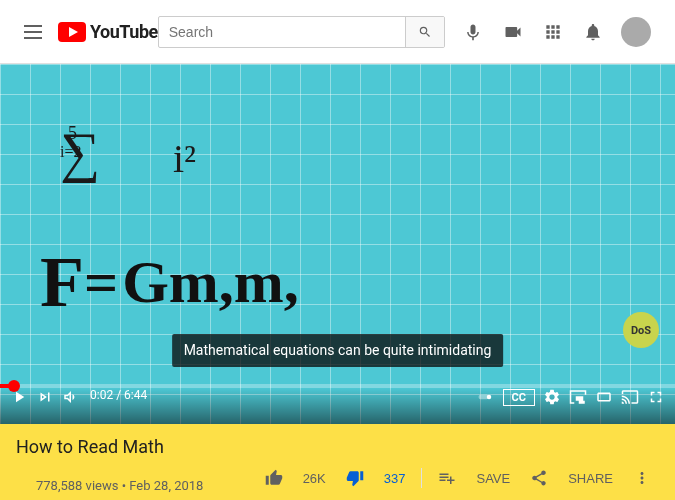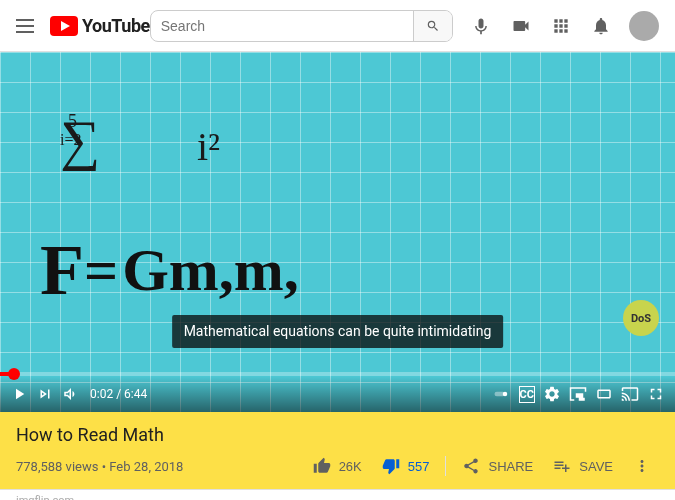--- a/index.html
+++ b/index.html
@@ -10,22 +10,22 @@
       height: 500px;
       overflow: hidden;
     }
 
     
     #header {
       display: flex;
       align-items: center;
       background: #fff;
       border-bottom: 1px solid #e0e0e0;
-      padding: 0 16px;
-      height: 52px;
+      padding: 0 24px;
+      height: 64px;
       position: relative;
       z-index: 10;
     }
     #hamburger {
       display: flex;
       flex-direction: column;
       gap: 4px;
       cursor: pointer;
       margin-right: 16px;
     }
@@ -48,21 +48,21 @@
     #logo-text {
       font-size: 18px;
       font-weight: 700;
       color: #212121;
       letter-spacing: -0.5px;
     }
     #search-bar {
       display: flex;
       align-items: center;
       border: 1px solid #ccc;
-      border-radius: 8px;
+      border-radius: 2px;
       overflow: hidden;
       width: 320px;
       height: 32px;
     }
     #search-input {
       border: none;
       outline: none;
       padding: 0 10px;
       font-size: 14px;
       color: #555;
@@ -142,21 +142,21 @@
       left: 8px;
     }
     .sigma-sub {
       font-size: 16px;
       position: absolute;
       bottom: 20px;
       left: 0;
     }
     .sigma-i2 {
       font-size: 40px;
-      margin-left: 84px;
+      margin-left: 60px;
       vertical-align: middle;
     }
 
     #formula-bottom {
       position: absolute;
       bottom: 100px;
       left: 40px;
       display: flex;
       align-items: center;
       gap: 0;
@@ -177,21 +177,21 @@
       font-size: 60px;
       font-family: 'Brush Script MT', cursive;
       color: #111;
       font-weight: 700;
       margin-left: 4px;
     }
 
     
     #subtitle {
       position: absolute;
-      bottom: 64px;
+      bottom: 57px;
       left: 50%;
       transform: translateX(-50%);
       background: rgba(8, 8, 8, 0.75);
       color: #fff;
       padding: 6px 12px;
       font-size: 14px;
       text-align: left;
       line-height: 1.5;
       border-radius: 2px;
       white-space: nowrap;
@@ -243,21 +243,21 @@
 
     
     #controls {
       position: absolute;
       bottom: 0;
       left: 0;
       right: 0;
       height: 36px;
       background: linear-gradient(transparent, rgba(0,0,0,0.5));
       display: flex;
-      align-items: center;
+      align-items: flex-start;
       padding: 0 10px;
       gap: 8px;
     }
     .ctrl-btn {
       color: #fff;
       cursor: pointer;
       font-size: 14px;
       display: flex;
       align-items: center;
     }
@@ -293,36 +293,37 @@
       border-bottom: 1px solid #e0e0e0;
     }
     #video-title {
       font-size: 18px;
       font-weight: 400;
       color: #212121;
       margin-bottom: 6px;
     }
     #video-meta-row {
       display: flex;
-      align-items: center;
+      align-items: flex-end;
       justify-content: space-between;
+      margin-left: 20px;
     }
     #video-stats {
       font-size: 13px;
       color: #606060;
     }
     #video-actions {
       display: flex;
       align-items: center;
       gap: 4px;
     }
     .action-btn {
       display: flex;
       align-items: center;
-      gap: 8px;
+      gap: 20px;
       padding: 6px 8px;
       border: none;
       background: transparent;
       cursor: pointer;
       color: #606060;
       font-size: 13px;
       border-radius: 2px;
     }
     .action-btn.active { color: #065fd4; }
     .action-btn svg {
@@ -462,21 +463,21 @@
 
     <div id="controls-right">
 
       <div class="ctrl-right-btn" style="display:flex;align-items:center;gap:3px;">
         <svg viewBox="0 0 24 24" width="18" height="18" fill="white">
             <rect x="2" y="9" width="14" height="6" rx="3" fill="rgba(255,255,255,0.4)"></rect>
             <circle cx="16" cy="12" r="3" fill="white"></circle>
           </svg>
       </div>
 
-      <div class="ctrl-right-btn" style="border:1px solid white;padding:1px 0;font-size:11px;font-weight:bold;">
+      <div class="ctrl-right-btn" style="border:1px solid white;padding:1px 8px;font-size:11px;font-weight:bold;">
         <span>CC</span>
       </div>
 
       <div class="ctrl-right-btn">
         <svg viewBox="0 0 24 24" width="18" height="18" fill="white">
             <path d="M19.14 12.94c.04-.3.06-.61.06-.94s-.02-.64-.07-.94l2.03-1.58a.49.49 0 0 0 .12-.61l-1.92-3.32a.49.49 0 0 0-.59-.22l-2.39.96a6.9 6.9 0 0 0-1.62-.94l-.36-2.54a.484.484 0 0 0-.48-.41h-3.84c-.24 0-.43.17-.47.41l-.36 2.54a7.12 7.12 0 0 0-1.62.94l-2.39-.96a.478.478 0 0 0-.59.22L2.74 8.87a.47.47 0 0 0 .12.61l2.03 1.58c-.05.3-.07.62-.07.94s.02.64.07.94l-2.03 1.58a.47.47 0 0 0-.12.61l1.92 3.32c.12.22.37.29.59.22l2.39-.96c.5.36 1.04.67 1.62.94l.36 2.54c.05.24.24.41.48.41h3.84c.24 0 .44-.17.47-.41l.36-2.54a7.12 7.12 0 0 0 1.62-.94l2.39.96c.22.08.47 0 .59-.22l1.92-3.32a.47.47 0 0 0-.12-.61l-2.01-1.58zM12 15.6c-1.98 0-3.6-1.62-3.6-3.6s1.62-3.6 3.6-3.6 3.6 1.62 3.6 3.6-1.62 3.6-3.6 3.6z"></path>
           </svg>
       </div>
 
       <div class="ctrl-right-btn">
@@ -520,40 +521,40 @@
         <svg viewBox="0 0 24 24">
             <path d="M1 21h4V9H1v12zm22-11c0-1.1-.9-2-2-2h-6.31l.95-4.57.03-.32c0-.41-.17-.79-.44-1.06L14.17 1 7.59 7.59C7.22 7.95 7 8.45 7 9v10c0 1.1.9 2 2 2h9c.83 0 1.54-.5 1.84-1.22l3.02-7.05c.09-.23.14-.47.14-.73v-1.91l-.01-.01L23 10z"></path>
           </svg>
         <span class="action-count">26K</span>
       </button>
 
       <button class="action-btn active">
         <svg viewBox="0 0 24 24" style="fill:#065fd4;">
             <path d="M15 3H6c-.83 0-1.54.5-1.84 1.22l-3.02 7.05c-.09.23-.14.47-.14.73v1.91l.01.01L1 14c0 1.1.9 2 2 2h6.31l-.95 4.57-.03.32c0 .41.17.79.44 1.06L9.83 23l6.59-6.59c.36-.36.58-.86.58-1.41V5c0-1.1-.9-2-2-2zm4 0v12h4V3h-4z"></path>
           </svg>
-        <span class="action-count">557</span>
+        <span class="action-count">337</span>
       </button>
       <div id="divider-vert"></div>
+
+      <button class="action-btn">
+        <svg viewBox="0 0 24 24">
+            <path d="M14 10H2v2h12v-2zm0-4H2v2h12V6zm4 8v-4h-2v4h-4v2h4v4h2v-4h4v-2h-4zM2 16h8v-2H2v2z"></path>
+          </svg>
+        <span>SAVE</span>
+      </button>
 
       <button class="action-btn">
         <svg viewBox="0 0 24 24">
             <path d="M18 16.08c-.76 0-1.44.3-1.96.77L8.91 12.7c.05-.23.09-.46.09-.7s-.04-.47-.09-.7l7.05-4.11c.54.5 1.25.81 2.04.81 1.66 0 3-1.34 3-3s-1.34-3-3-3-3 1.34-3 3c0 .24.04.47.09.7L8.04 9.81C7.5 9.31 6.79 9 6 9c-1.66 0-3 1.34-3 3s1.34 3 3 3c.79 0 1.5-.31 2.04-.81l7.12 4.16c-.05.21-.08.43-.08.65 0 1.61 1.31 2.92 2.92 2.92s2.92-1.31 2.92-2.92-1.31-2.92-2.92-2.92z"></path>
           </svg>
         <span>SHARE</span>
       </button>
 
       <button class="action-btn">
         <svg viewBox="0 0 24 24">
-            <path d="M14 10H2v2h12v-2zm0-4H2v2h12V6zm4 8v-4h-2v4h-4v2h4v4h2v-4h4v-2h-4zM2 16h8v-2H2v2z"></path>
-          </svg>
-        <span>SAVE</span>
-      </button>
-
-      <button class="action-btn">
-        <svg viewBox="0 0 24 24">
             <path d="M12 8c1.1 0 2-.9 2-2s-.9-2-2-2-2 .9-2 2 .9 2 2 2zm0 2c-1.1 0-2 .9-2 2s.9 2 2 2 2-.9 2-2-.9-2-2-2zm0 6c-1.1 0-2 .9-2 2s.9 2 2 2 2-.9 2-2-.9-2-2-2z"></path>
           </svg>
       </button>
     </div>
   </div>
 </div>
 
 <div id="imgflip-credit">
   <span>imgflip.com</span>
 </div>

